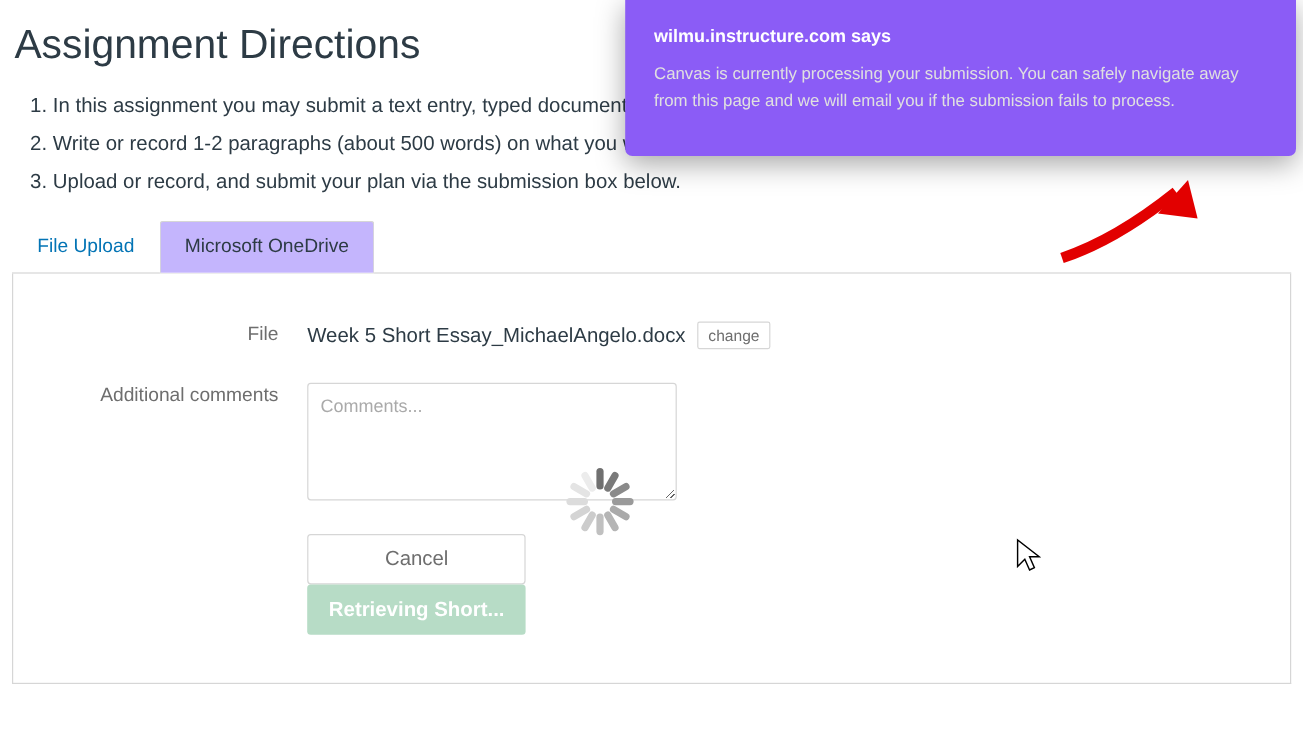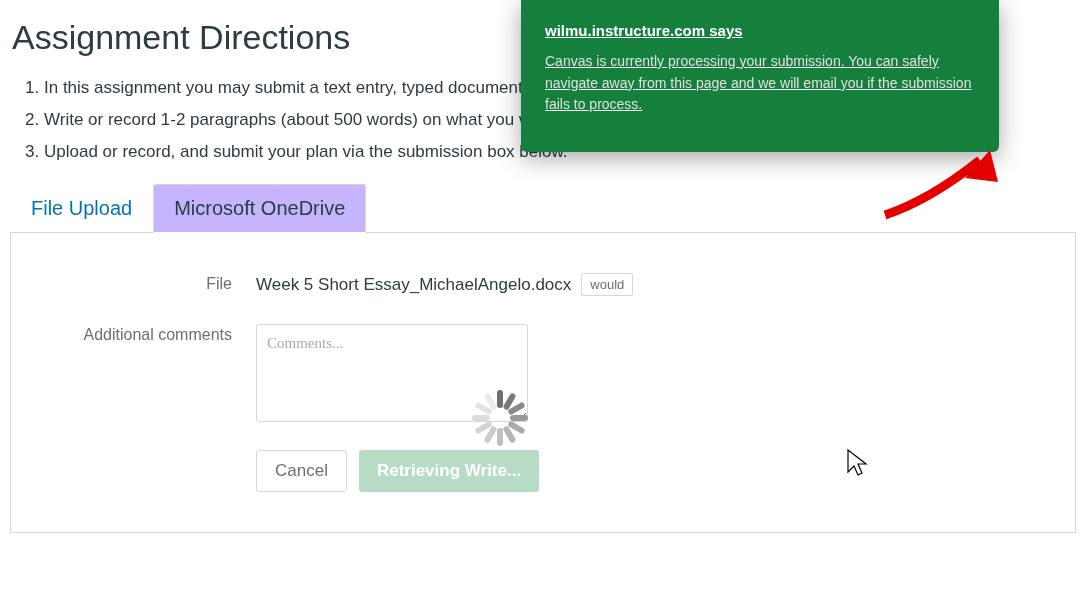--- a/index.html
+++ b/index.html
@@ -26,21 +26,21 @@
     }
     ol.directions li { margin-bottom: 2px; }
     .tabs {
       display: flex;
       border-bottom: 1px solid #d6d6d6;
       margin: 0 10px;
       position: relative;
     }
     .tab {
       padding: 12px 20px;
-      font-size: 20px;
+      font-size: 16px;
       cursor: pointer;
       border: 1px solid transparent;
       border-bottom: none;
       position: relative;
     }
     .tab.inactive { color: #0374b5; }
     .tab.active {
       color: #2d3b45;
       border: 1px solid #d6d6d6;
       border-bottom: 1px solid #fff;
@@ -75,34 +75,34 @@
     .change-btn {
       font-size: 13px;
       color: #6e6e6e;
       background: #fff;
       border: 1px solid #d6d6d6;
       padding: 3px 8px;
       cursor: pointer;
       border-radius: 2px;
     }
     .comments-box {
-      width: 272px;
+      width: 308px;
       height: 98px;
       border: 1px solid #d6d6d6;
       border-radius: 3px;
-      font-family: Liberation Serif, serif;
+      font-family: Liberation Sans, sans-serif;
       font-size: 15px;
       padding: 10px;
       resize: both;
       color: #2d3b45;
     }
     .comments-box::placeholder { color: #aaaaaa; }
     .actions {
       display: flex;
-      gap: 12px;
+      flex-direction: column;
     }
     .btn {
       height: 42px;
       padding: 0 18px;
       font-size: 17px;
       border-radius: 3px;
       cursor: pointer;
       display: flex;
       align-items: center;
       justify-content: center;
@@ -149,29 +149,28 @@
     .spinner div:nth-child(8){ transform: rotate(210deg); background:#cccccc;}
     .spinner div:nth-child(9){ transform: rotate(240deg); background:#d4d4d4;}
     .spinner div:nth-child(10){transform: rotate(270deg); background:#dcdcdc;}
     .spinner div:nth-child(11){transform: rotate(300deg); background:#e4e4e4;}
     .spinner div:nth-child(12){transform: rotate(330deg); background:#ececec;}
     
     .dialog {
       position: absolute;
       top: 0;
       left: 521px;
-      width: 478px;
-      background: #15803d;
+      width: 559px;
+      background: #8b5cf6;
       border-radius: 0 0 6px 6px;
       box-shadow: 0 6px 24px rgba(0,0,0,0.35);
       padding: 22px 24px 18px 24px;
       color: #fff;
       font-size: 14px;
       z-index: 10;
-      text-decoration: underline;
     }
     .dialog-title {
       font-weight: 700;
       font-size: 15px;
       margin-bottom: 12px;
     }
     .dialog-msg {
       color: #e0e0e0;
       line-height: 1.55;
       margin-bottom: 18px;
@@ -222,32 +221,32 @@
 <div class="tabs">
   <div class="tab inactive">File Upload</div>
   <div class="tab active">Microsoft OneDrive</div>
 </div>
 
 <div class="panel">
   <div class="row">
     <div class="row-label">File</div>
     <div style="display:flex;align-items:center;justify-content:flex-end;">
       <span class="file-name">Week 5 Short Essay_MichaelAngelo.docx</span>
-      <button class="change-btn">would</button>
+      <button class="change-btn">change</button>
     </div>
   </div>
   <div class="row">
     <div class="row-label">Additional comments</div>
     <textarea class="comments-box" placeholder="Comments..." style=""></textarea>
   </div>
   <div class="row" style="margin-bottom:0;">
     <div class="row-label"></div>
     <div class="actions">
       <button class="btn btn-cancel">Cancel</button>
-      <button class="btn btn-submit">Retrieving Write...</button>
+      <button class="btn btn-submit">Retrieving Short...</button>
     </div>
   </div>
 </div>
 
 <div class="spinner-wrap">
   <div class="spinner">
     <div></div>
       <div></div>
       <div></div>
       <div></div>

